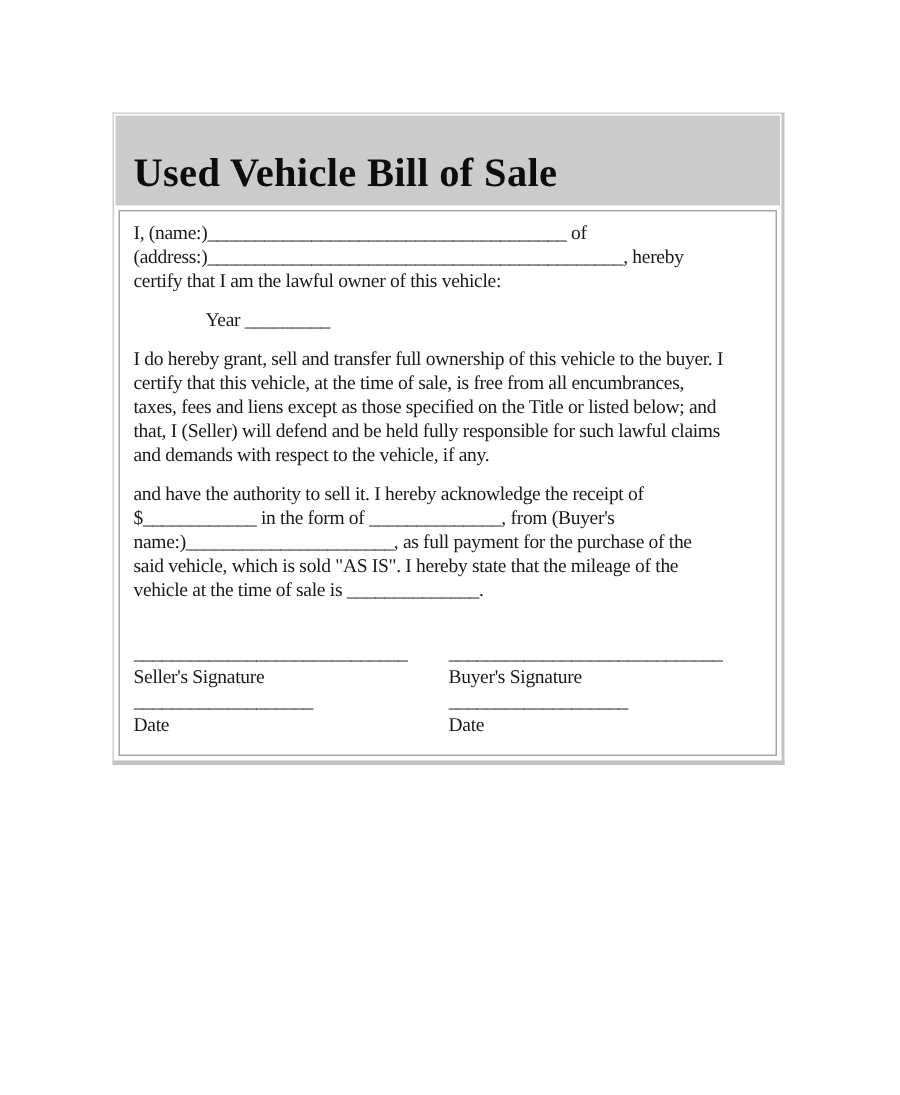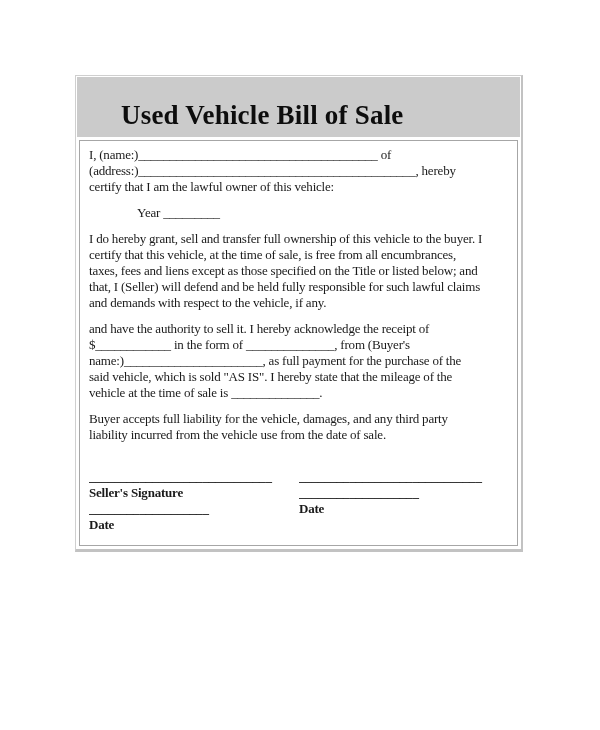--- a/index.html
+++ b/index.html
@@ -33,21 +33,20 @@
     align-items: flex-end;
     padding: 0 8px 8px 12px;
   }
   .doc-title {
     font-size: 27px;
     font-weight: bold;
     color: #0d0d0d;
     letter-spacing: 0.2px;
     line-height: 1;
     white-space: nowrap;
-    margin-left: 32px;
   }
   .doc-body {
     margin: 3px 2px 2px 2px;
     border: 1px solid #a6a6a6;
     background: #ffffff;
     padding: 6px 10px 12px 9px;
     font-size: 13px;
     line-height: 16px;
     color: #1a1a1a;
     letter-spacing: -0.2px;
@@ -55,21 +54,21 @@
   .para {
     white-space: pre-line;
     margin: 0 0 10px 0;
   }
   .fields { margin: 0 0 10px 0; }
   .field-line { white-space: pre; margin-left: 48px; }
   .sig-section {
     margin-top: 26px;
     display: flex;
   }
-  .sig-col { width: 210px; flex: 0 0 210px; font-weight: bold; }
+  .sig-col { width: 210px; flex: 0 0 210px; }
   .sig-col.right { flex: 1 1 auto; width: auto; }
   .sig-line { white-space: pre; overflow: hidden; }
   .sig-label { }
   .sig-date-line { margin-top: 0; }
 </style>
 </head>
 <body>
 
 <div class="page">
   <div class="doc">
@@ -93,35 +92,34 @@
 taxes, fees and liens except as those specified on the Title or listed below; and
 that, I (Seller) will defend and be held fully responsible for such lawful claims
 and demands with respect to the vehicle, if any.</div>
 
       <div class="para">and have the authority to sell it. I hereby acknowledge the receipt of
 $____________ in the form of ______________, from (Buyer's
 name:)______________________, as full payment for the purchase of the
 said vehicle, which is sold "AS IS". I hereby state that the mileage of the
 vehicle at the time of sale is ______________.</div>
 
-      <div class="para">Buyer accepts full liability for the vehicle, damages, and any third party
-liability incurred from the vehicle use from the date of sale.</div>
 
 
       <div class="sig-section">
 
         <div class="sig-col">
           <div class="sig-line">_____________________________</div>
           <div class="sig-label">Seller's Signature</div>
           <div class="sig-line sig-date-line">___________________</div>
           <div class="sig-label">Date</div>
         </div>
 
         <div class="sig-col right">
           <div class="sig-line">_____________________________</div>
+          <div class="sig-label">Buyer's Signature</div>
           <div class="sig-line sig-date-line">___________________</div>
           <div class="sig-label">Date</div>
         </div>
 
       </div>
 
     </div>
   </div>
 </div>
 

